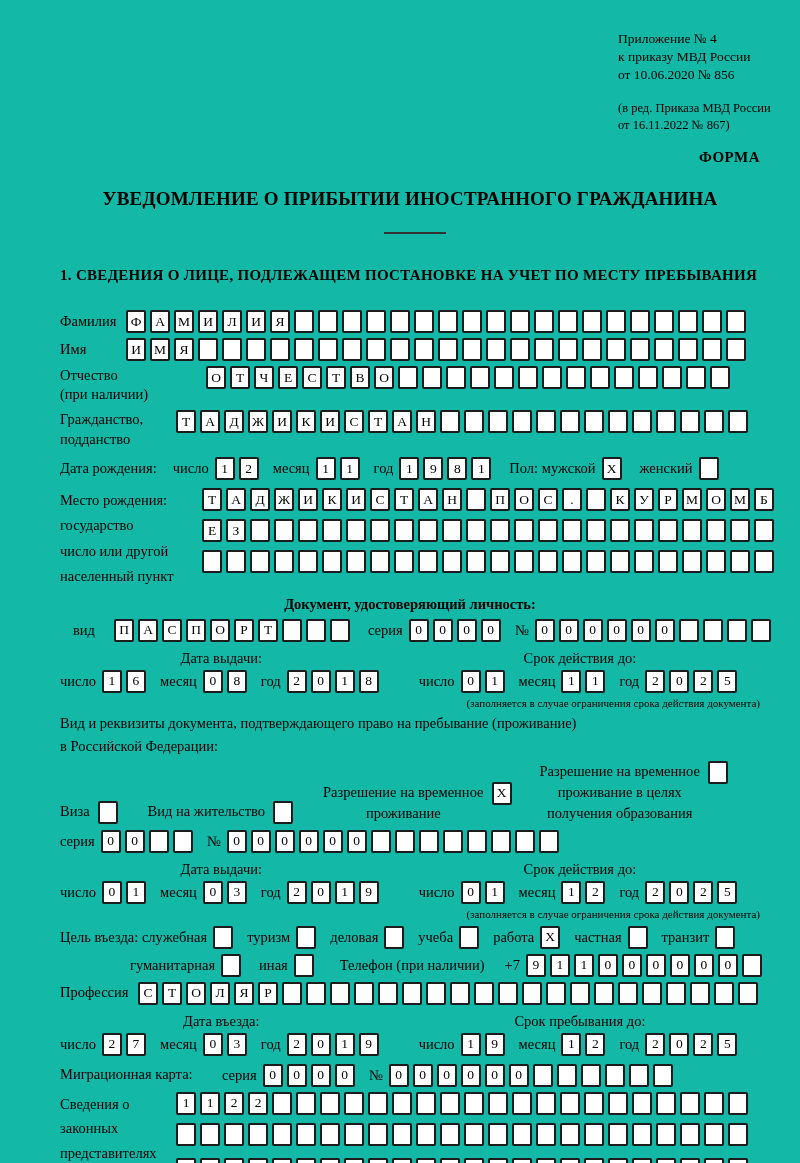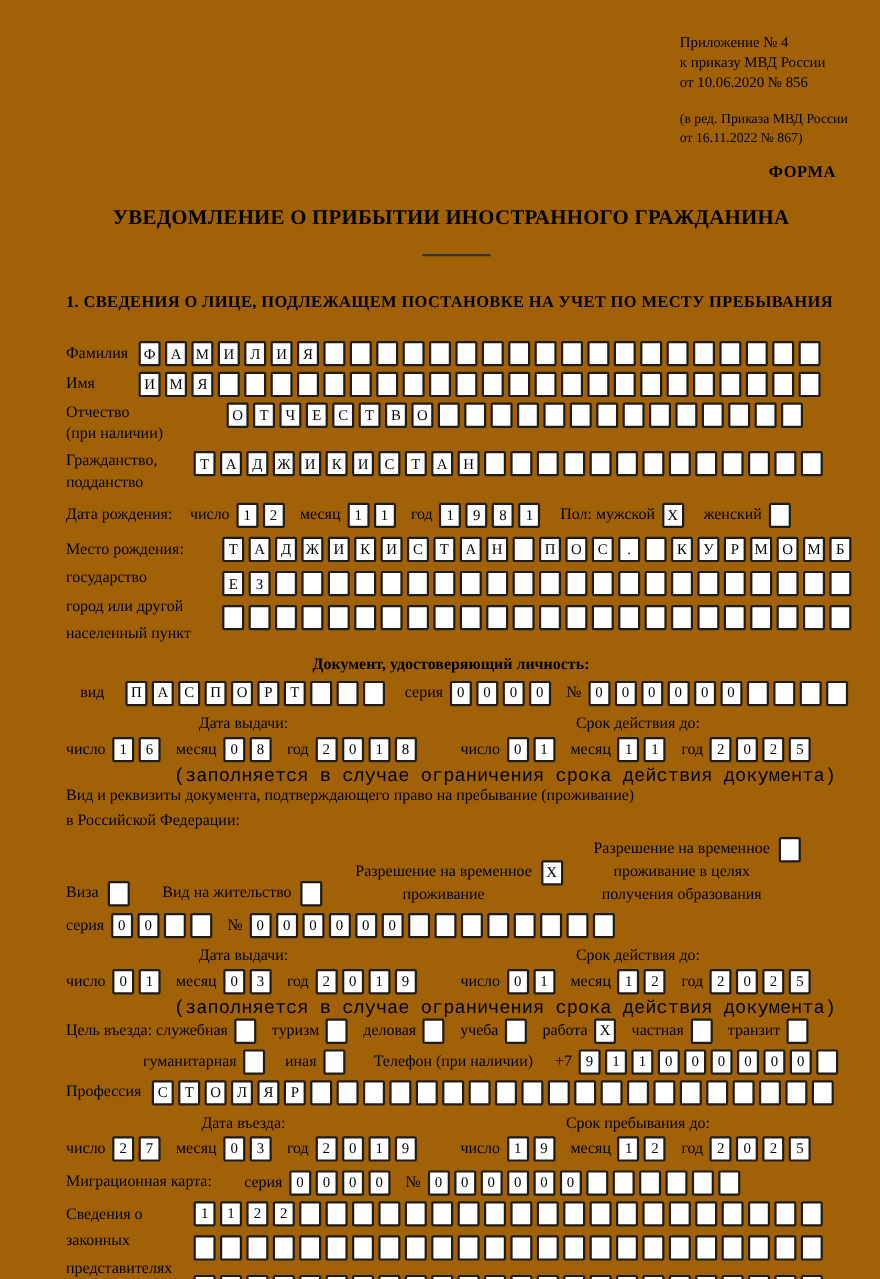--- a/index.html
+++ b/index.html
@@ -1,20 +1,20 @@
 <!DOCTYPE html>
 <html><head>
 <meta charset="utf-8">
 <style>
   html,body{margin:0;padding:0;background:#fff;}
   .page{
     width:800px;height:1163px;margin:0 auto;box-sizing:border-box;
     padding:30px 40px 10px 60px;position:relative;overflow:hidden;
     font-family:"Liberation Serif","DejaVu Serif",serif;color:#000;font-size:14.5px;
-    background:#a16207;
+    background:#14b8a6;
   }
   .hdr-note{margin-left:558px;font-size:13.5px;line-height:1.32;white-space:nowrap;}
   .hdr-amend{margin-left:558px;font-size:12.5px;line-height:1.3;margin-top:17px;white-space:nowrap;}
   .forma{text-align:right;font-weight:bold;font-size:15px;margin-top:16px;letter-spacing:.5px;}
   .title{text-align:center;font-weight:bold;font-size:19px;margin-top:18px;line-height:1.55;letter-spacing:.2px;}
   .title-underline{display:inline-block;width:62px;border-bottom:2.5px solid #333;height:.85em;margin-left:10px;}
   .sec1{font-weight:bold;font-size:15px;margin-top:24px;letter-spacing:.3px;white-space:nowrap;}
 
   .row{display:flex;align-items:center;margin-bottom:5px;}
   .row.top{align-items:flex-start;}
@@ -32,21 +32,21 @@
   .mt8{margin-top:8px}
   .stack > div{white-space:nowrap;}
   .doc-head{text-align:center;font-weight:bold;font-size:14.5px;margin:6px 0 6px 0;}
 
   .dg-pair{display:flex;align-items:flex-start;position:relative;margin-top:8px;}
   .dg-pair.has-note{margin-bottom:22px;}
   .dg{flex:none;}
   .dg.right{margin-left:36px;}
   .dg-head{text-align:center;margin-bottom:3px;white-space:nowrap;}
   .dg-row{display:flex;align-items:center;}
-  .dg-note{position:absolute;right:0;top:47px;font-size:17px;white-space:nowrap;font-family:Liberation Mono, monospace;}
+  .dg-note{position:absolute;right:0;top:47px;font-size:11px;white-space:nowrap;}
 
   .chk-row{display:flex;align-items:flex-end;margin-top:6px;margin-bottom:6px;}
   .chk-item{display:flex;align-items:flex-start;flex:none;}
   .chk-lbl{text-align:center;line-height:1.45;margin-right:8px;}
   .chk-lbl div{white-space:nowrap;}
   .nw{white-space:nowrap;}
 </style>
 </head>
 <body>
 
@@ -225,21 +225,21 @@
     <span class="sm-lbl gap14">женский</span>
     <span class="cells">
         <span class="cell"></span>
       </span>
   </div>
 
   <div class="row top mt8">
     <div class="lbl w142 stack" style="line-height:1.75;">
       <div>Место рождения:</div>
       <div>государство</div>
-      <div>город или другой</div>
+      <div>число или другой</div>
       <div>населенный пункт</div>
     </div>
     <div>
       <div class="cells">
           <span class="cell">Т</span>
           <span class="cell">А</span>
           <span class="cell">Д</span>
           <span class="cell">Ж</span>
           <span class="cell">И</span>
           <span class="cell">К</span>

